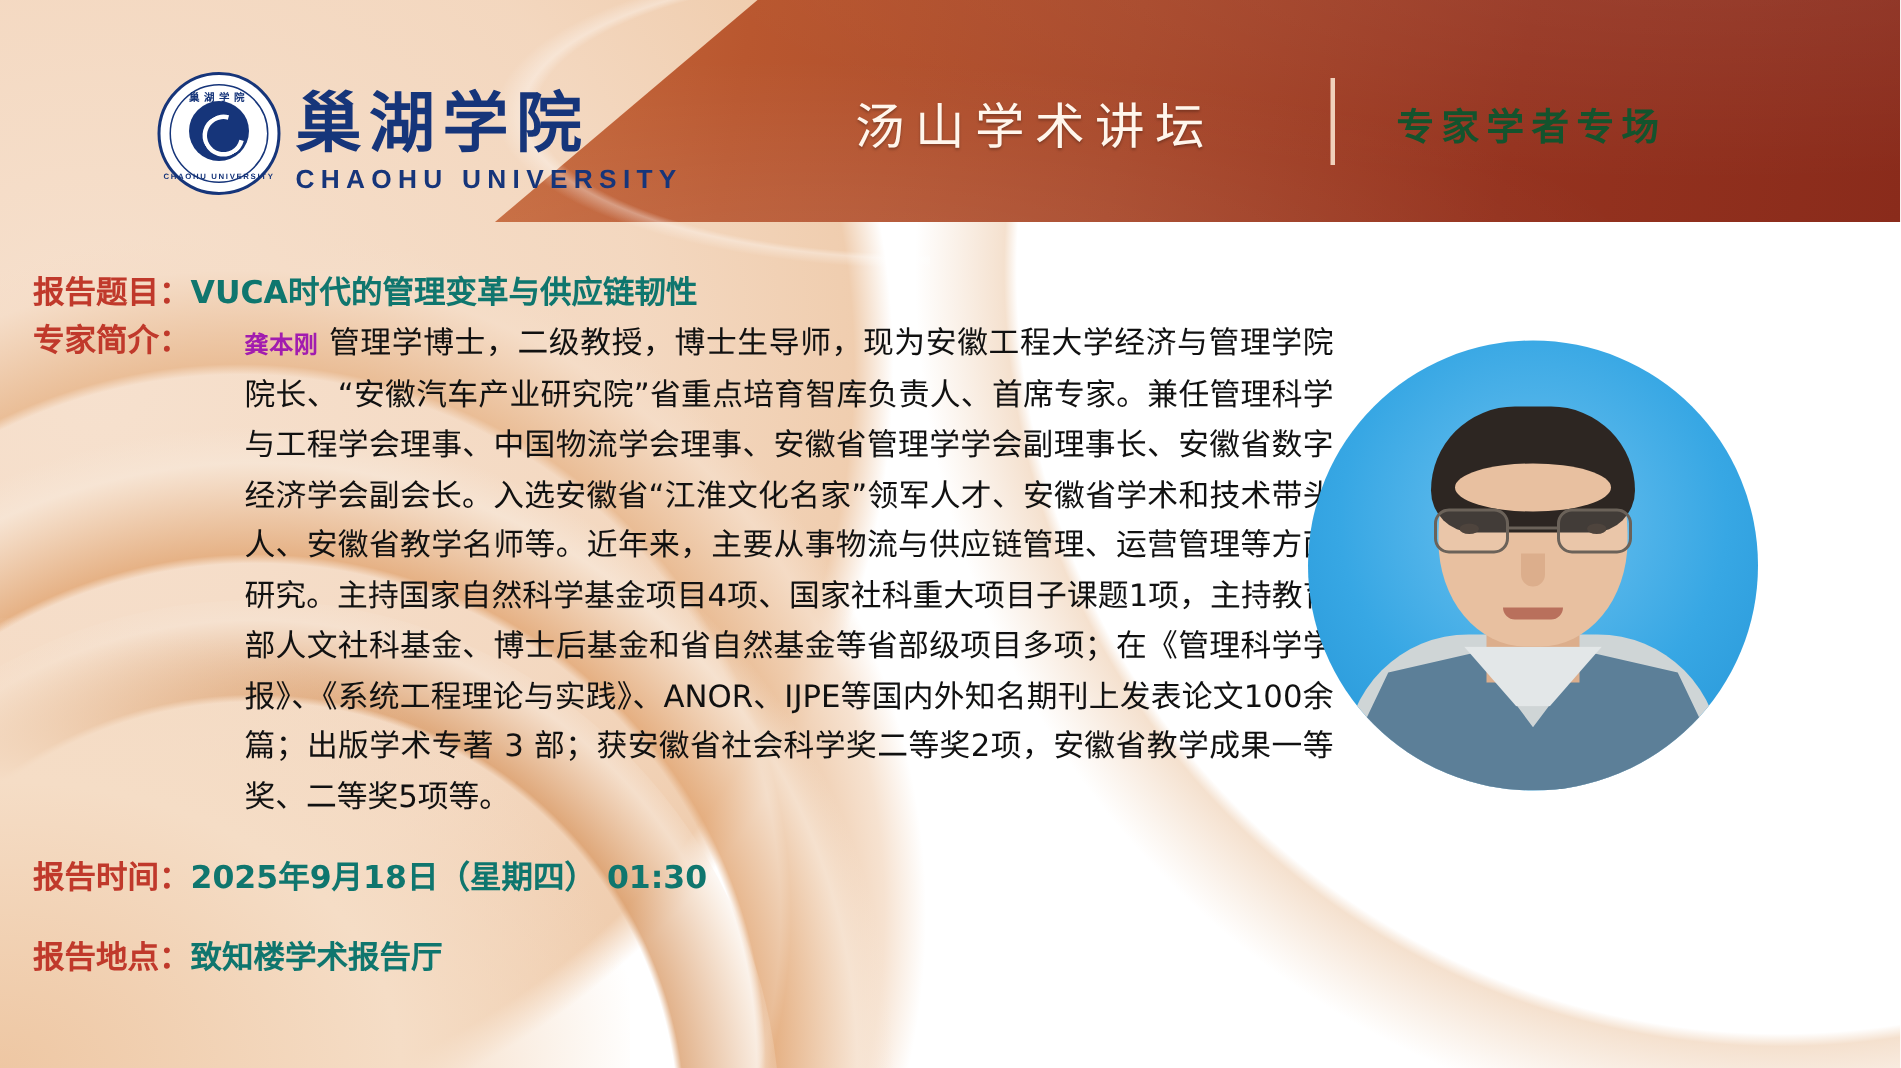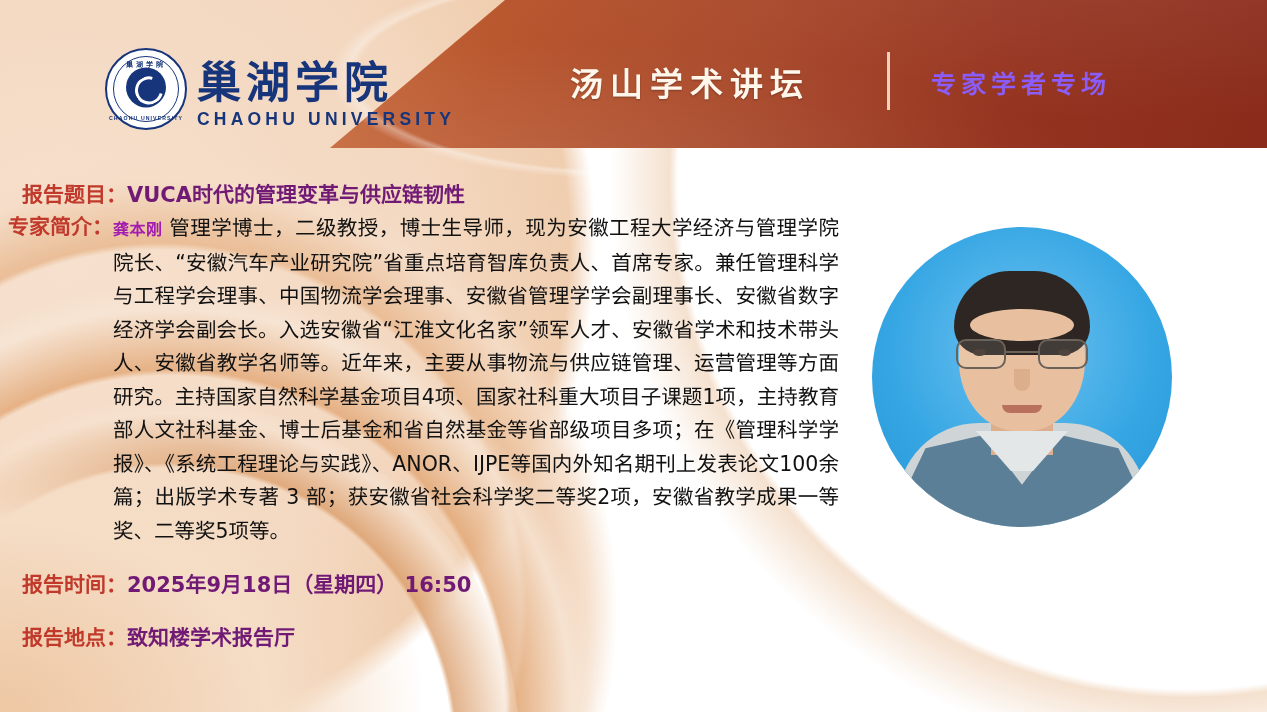--- a/index.html
+++ b/index.html
@@ -125,40 +125,40 @@
   }
 
   .band-title {
     position: absolute;
     left: 570px;
     top: 82px;
     transform: translateY(-50%);
     color: #fff6ec;
     font-size: 33px;
     letter-spacing: 7px;
-    font-weight: 700;
+    font-weight: 400;
     text-shadow: 0 1px 2px rgba(0,0,0,.28);
     white-space: nowrap;
     font-family: "DejaVu Sans", "Liberation Sans", sans-serif;
   }
   .band-divider {
     position: absolute;
     left: 887px;
     top: 52px;
     width: 3px;
     height: 58px;
     background: #f6ddc8;
     opacity: .92;
   }
   .band-subtitle {
     position: absolute;
     left: 931px;
     top: 82px;
     transform: translateY(-50%);
-    color: #8b5cf6;
+    color: #14532d;
     font-size: 25px;
     letter-spacing: 5px;
     font-weight: 600;
     white-space: nowrap;
     font-family: "DejaVu Sans", "Liberation Sans", sans-serif;
   }
 
   
   .logo-wrap {
     position: absolute;
@@ -260,30 +260,30 @@
   }
   .label {
     color: #c0392b;
     font-size: 21px;
     font-weight: 600;
     white-space: nowrap;
     line-height: 1.5;
     font-family: "DejaVu Sans", "Liberation Sans", sans-serif;
   }
   .value-bold {
-    color: #701a75;
+    color: #0f766e;
     font-size: 21px;
     font-weight: 700;
     line-height: 1.5;
     white-space: nowrap;
     font-family: "DejaVu Sans", "Liberation Sans", sans-serif;
   }
 
   #row-title { left: 22px; top: 160px; margin-top: 20px; }
-  #row-bio   { left: 8px; top: 212px; width: 880px; }
+  #row-bio   { left: 22px; top: 212px; width: 880px; gap: 36px; }
   #row-time  { left: 22px; top: 570px; text-align: center; }
   #row-place { left: 22px; top: 623px; }
   #row-host  { left: 22px; top: 676px; }
 
   .bio-block {
     width: 726px;
   }
   .bio-name {
     color: #a21caf;
     font-size: 16px;
@@ -498,21 +498,21 @@
       <div class="lens left"></div>
       <div class="bridge"></div>
       <div class="lens right"></div>
     </div>
     <div class="nose"></div>
     <div class="mouth"></div>
   </div>
 
   <div class="row" id="row-time">
     <div class="label">报告时间：</div>
-    <div class="value-bold">2025年9月18日（星期四） 16:50</div>
+    <div class="value-bold">2025年9月18日（星期四） 01:30</div>
   </div>
 
   <div class="row" id="row-place">
     <div class="label">报告地点：</div>
     <div class="value-bold">致知楼学术报告厅</div>
   </div>
 
 
 </div>
 

